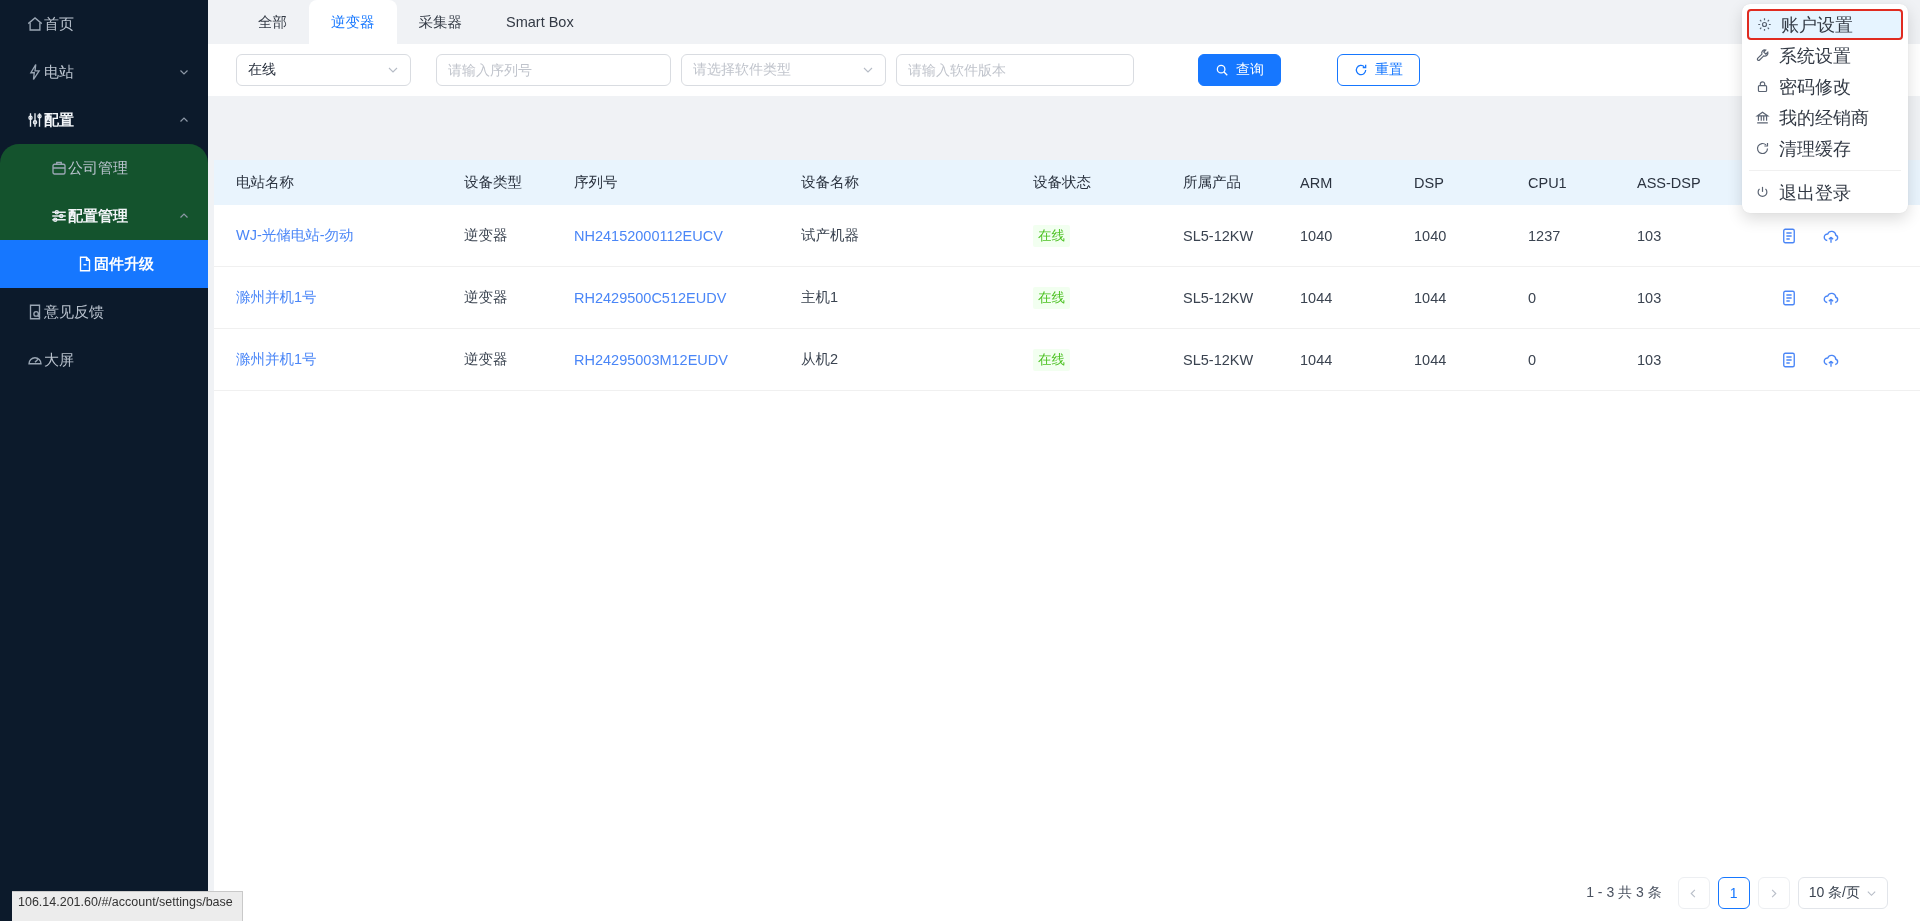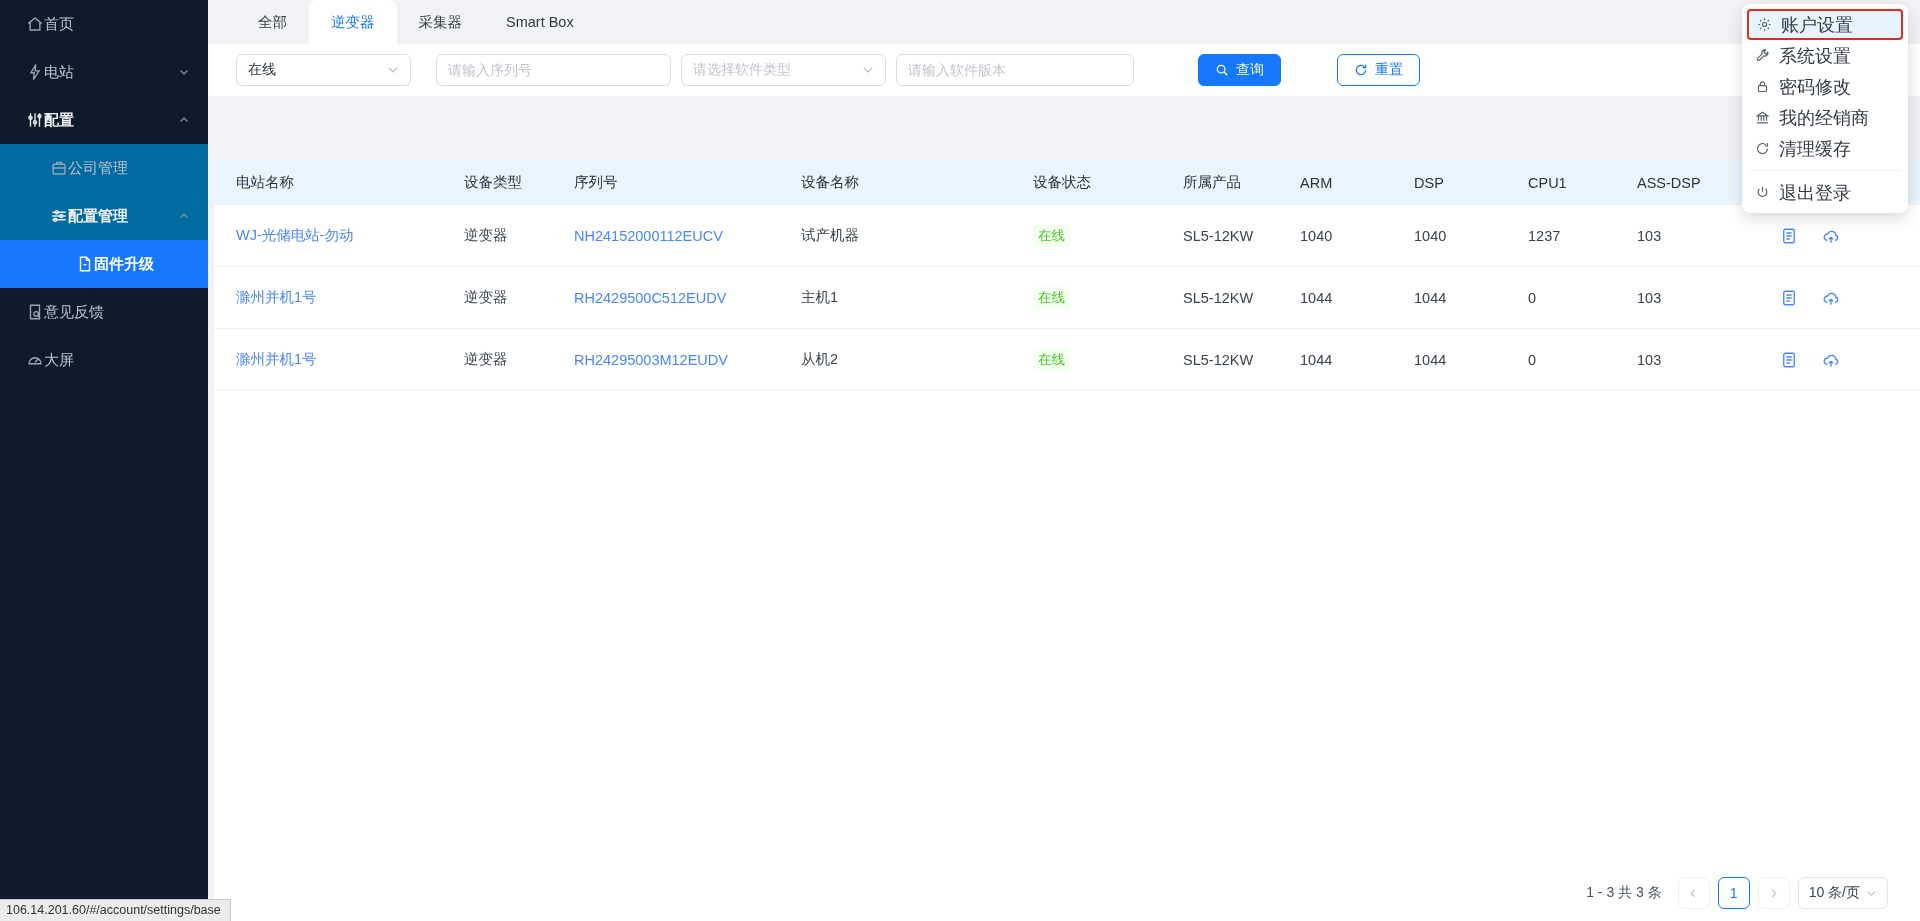--- a/index.html
+++ b/index.html
@@ -10,21 +10,21 @@
   }
   svg { display:block; }
 
   
   .sidebar { position:absolute; left:0; top:0; width:208px; height:921px; background:#0c1a2b; color:#bac3ce; z-index:2; }
   .nav-item { height:48px; display:flex; align-items:center; padding-left:26px; font-size:15px; cursor:pointer; }
   .nav-item .nico { width:18px; height:18px; color:#9aa6b4; flex:0 0 18px; }
   .nav-item .chev { margin-left:auto; margin-right:18px; width:12px; height:12px; color:#8d98a6; }
   .nav-item.bold { color:#f2f5f8; font-weight:700; }
   .nav-item.bold .nico { color:#e8ecf1; }
-  .submenu { background:#0369a1; }
+  .submenu { background:#14532d;border-radius:19px; }
   .submenu .lvl2 { padding-left:50px; }
   .submenu .lvl3 { padding-left:76px; }
   .nav-item.active { background:#1677ff; color:#ffffff; font-weight:700; }
   .nav-item.active .nico { color:#ffffff; }
 
   
   .main { position:absolute; left:208px; top:0; right:0; bottom:0; }
 
   .tabbar { height:44px; background:#f0f2f5; display:flex; align-items:flex-end; padding-left:28px; }
   .tab { height:44px; display:flex; align-items:center; padding:12px 22px; font-size:14.5px; color:#333a45; cursor:pointer; }
@@ -64,22 +64,22 @@
 
   
   .umenu { position:absolute; left:1742px; top:4px; width:166px; background:#fff; border-radius:8px;
            box-shadow:0 6px 16px rgba(0,0,0,0.14), 0 0 1px rgba(0,0,0,0.1); padding:5px; z-index:10; }
   .uitem { height:31px; display:flex; align-items:center; gap:9px; padding:0 8px; font-size:18px; color:#333a45; border-radius:4px; cursor:pointer; }
   .uitem .uico { width:15px; height:15px; color:#5a6372; flex:0 0 15px; }
   .uitem.hl { background:#e6f4ff; border:2px solid #e02b20; }
   .udivider { height:1px; background:#f0f0f0; margin:6px 2px; }
 
   
-  .statusbar { position:absolute; left:0; bottom:0; background:#ececec; border:1px solid #c9c9c9; border-left:none; border-bottom:none;
-               color:#333; font-size:12.5px; padding:3px 9px 4px 6px; z-index:11; }
+  .statusbar { position:absolute; left:12px; bottom:0; background:#ececec; border:1px solid #c9c9c9; border-left:none; border-bottom:none;
+               color:#333; font-size:12.5px; padding:3px 9px 12px 6px; z-index:11; }
 </style>
 </head>
 <body>
 
 <div class="app">
 
   <aside class="sidebar">
     <div class="nav-item">
       <span class="nico">
         <svg viewBox="0 0 24 24" fill="none" stroke="currentColor" stroke-width="1.8">

